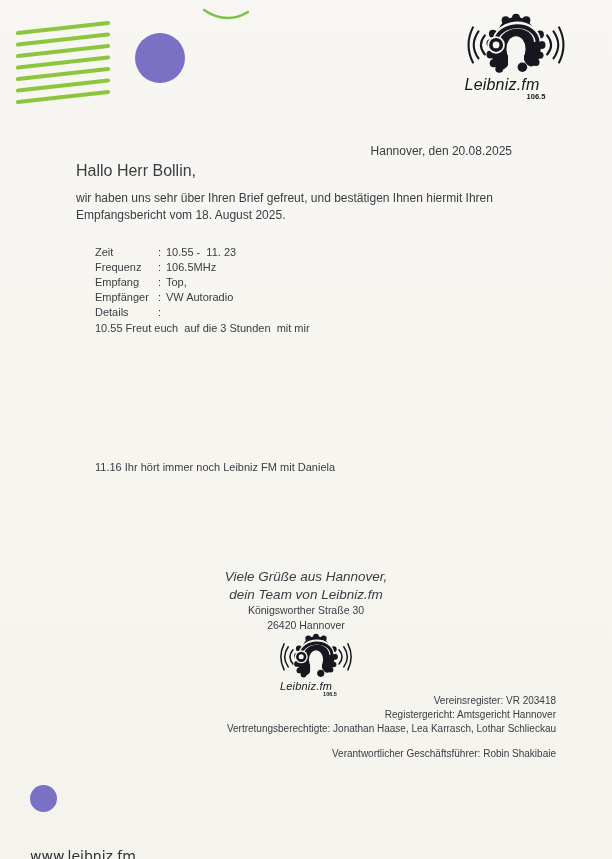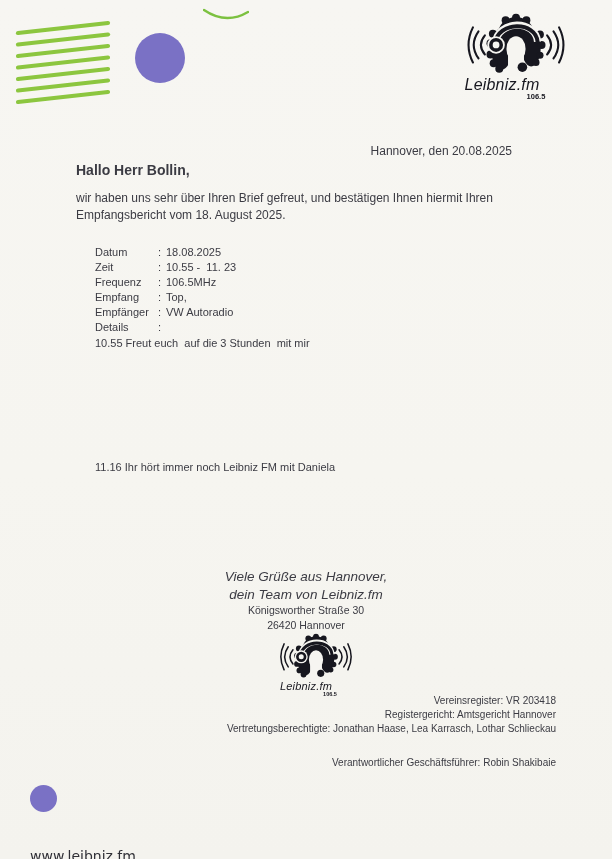--- a/index.html
+++ b/index.html
@@ -25,34 +25,34 @@
   .logo-name{font-style:italic;font-weight:normal;color:#17171f;letter-spacing:.2px;}
   .logo-top .logo-name{font-size:16px;margin-top:-4px;transform:translateX(-14px);}
   .logo-bottom .logo-name{font-size:11px;margin-top:-3px;transform:translateX(-10px);}
   .logo-freq{font-weight:bold;color:#17171f;}
   .logo-top .logo-freq{font-size:7.5px;margin-top:-2px;transform:translateX(20px);}
   .logo-bottom .logo-freq{font-size:5.5px;margin-top:-1px;transform:translateX(14px);}
   .wv{fill:none;stroke:#17171f;stroke-width:2.6;stroke-linecap:round;}
 
   
   .date{left:300px;top:144px;width:212px;text-align:right;font-size:12px;}
-  .greeting{left:76px;top:162px;font-size:14px;font-weight:bold;}
+  .greeting{left:76px;top:162px;font-size:16px;}
   .paragraph{left:76px;top:190px;width:445px;font-size:12px;line-height:16.5px;}
   .details{left:95px;top:245px;font-size:11px;}
   .drow{height:15px;line-height:15px;}
   .dlabel{display:inline-block;width:63px;}
   .dsep{display:inline-block;width:8px;}
   .dval{white-space:pre;}
   .dlog{font-size:11px;white-space:pre;line-height:15px;margin-top:1px;}
   .dlog2{left:95px;top:459px;}
   .closing{left:156px;top:568px;width:300px;text-align:center;}
   .close-it{font-style:italic;font-size:13.5px;line-height:17.5px;}
   .close-addr{font-size:10.5px;line-height:14.5px;}
   .registry{left:56px;top:694px;width:500px;text-align:right;font-size:10px;line-height:13.8px;}
-  .reg-gap{margin-top:21px;}
+  .reg-gap{margin-top:12px;}
   .website{left:30px;top:848px;font-size:14px;font-family:"DejaVu Sans",sans-serif;color:#2f2f36;}
 </style>
 </head>
 <body>
 
 <svg width="0" height="0" style="position:absolute">
   <defs>
     <symbol id="wig" viewBox="0 0 132 84">
       <path class="wv" d="M27 28 Q17 40 27 52"></path>
       <path class="wv" d="M19 23 Q7 40 19 57"></path>
@@ -113,23 +113,20 @@
     <div class="logo-name">Leibniz.fm</div>
     <div class="logo-freq">106.5</div>
   </div>
 
   <div class="abs date">Hannover, den 20.08.2025</div>
   <div class="abs greeting">Hallo Herr Bollin,</div>
   <div class="abs paragraph">wir haben uns sehr über Ihren Brief gefreut, und bestätigen Ihnen hiermit Ihren Empfangsbericht vom 18. August 2025.</div>
 
   <div class="abs details">
     <div class="drow">
-      <span class="dlabel">Datum</span><span class="dsep">:</span><span class="dval">18.08.2025</span>
-    </div>
-    <div class="drow">
       <span class="dlabel">Zeit</span><span class="dsep">:</span><span class="dval">10.55 -  11. 23</span>
     </div>
     <div class="drow">
       <span class="dlabel">Frequenz</span><span class="dsep">:</span><span class="dval">106.5MHz</span>
     </div>
     <div class="drow">
       <span class="dlabel">Empfang</span><span class="dsep">:</span><span class="dval">Top,</span>
     </div>
     <div class="drow">
       <span class="dlabel">Empfänger</span><span class="dsep">:</span><span class="dval">VW Autoradio</span>

